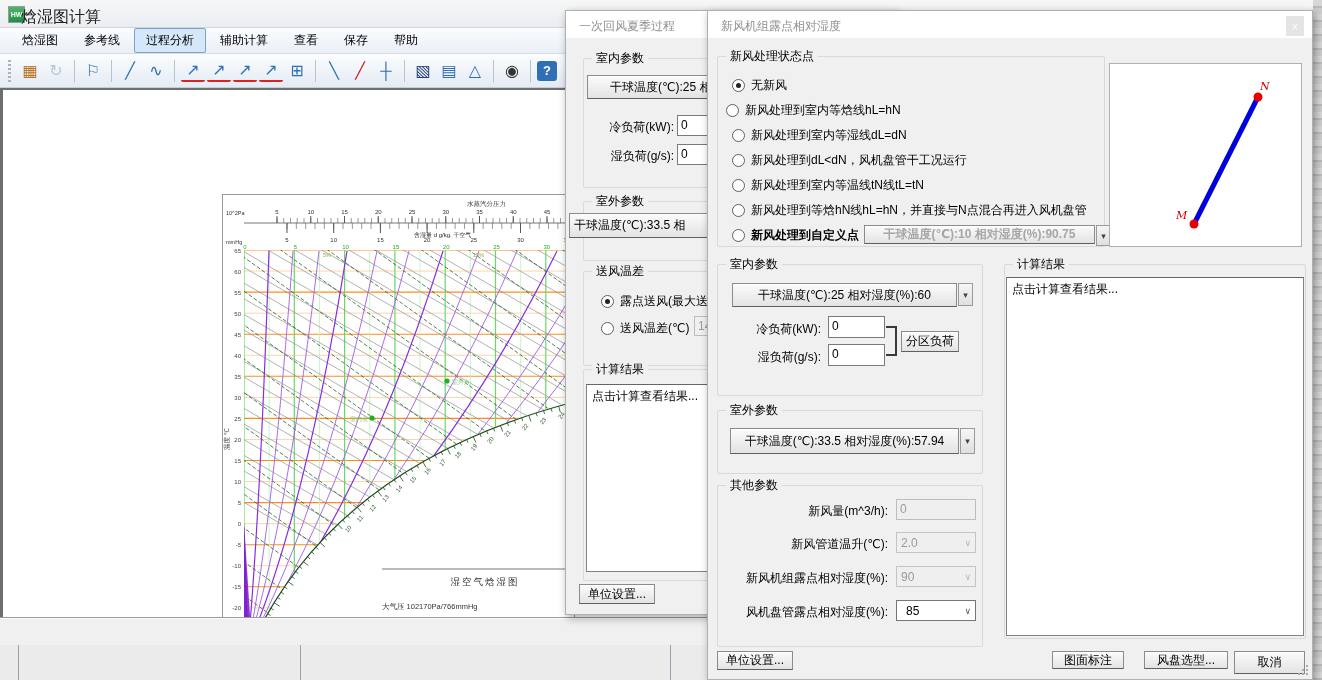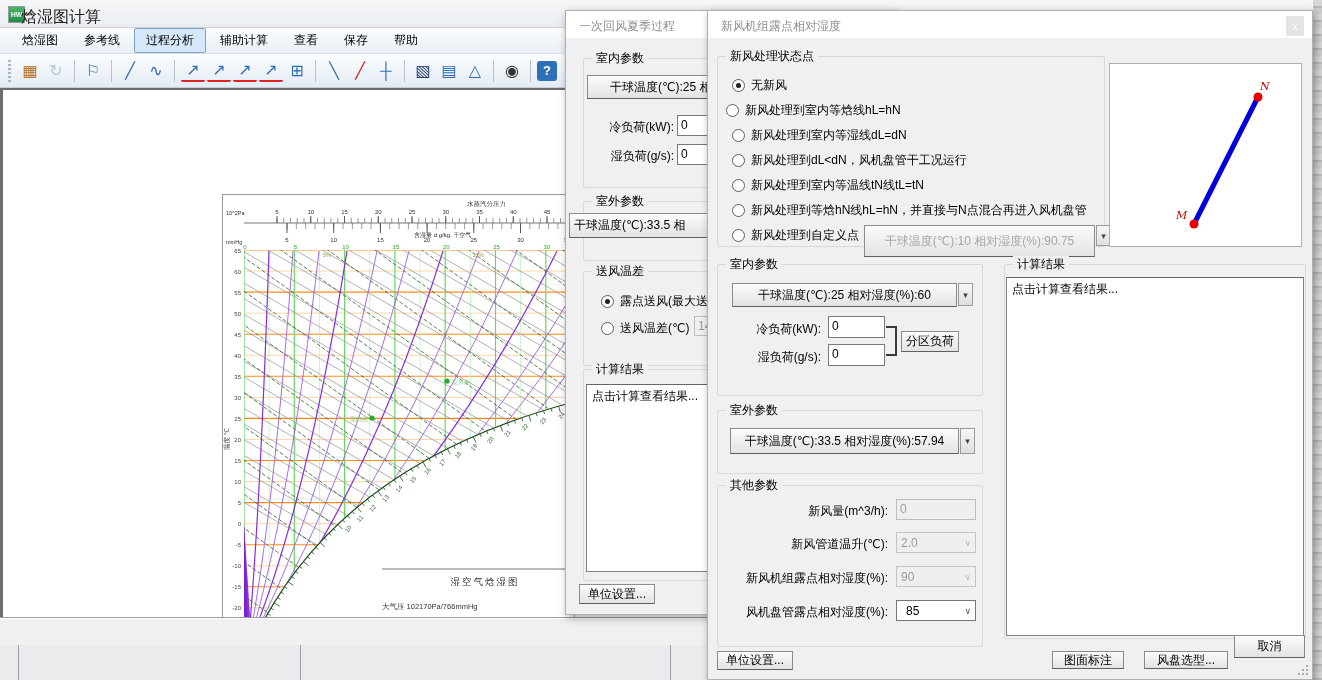--- a/index.html
+++ b/index.html
@@ -566,25 +566,25 @@
       <span>新风处理到dL&lt;dN，风机盘管干工况运行</span>
     </div>
     <div class="radio-row" style="left:14px; top:119px;">
       <span class="rcirc"></span>
       <span>新风处理到室内等温线tN线tL=tN</span>
     </div>
     <div class="radio-row" style="left:14px; top:144px;">
       <span class="rcirc"></span>
       <span>新风处理到等焓hN线hL=hN，并直接与N点混合再进入风机盘管</span>
     </div>
-    <div class="radio-row" style="left:14px; top:169px;">
+    <div class="radio-row" style="left:14px; top:169px;font-weight:bold;">
       <span class="rcirc"></span>
       <span>新风处理到自定义点</span>
     </div>
-    <div class="xbtn gray" style="left:146px; top:168px; width:231px; height:32px;">干球温度(℃):10 相对湿度(%):90.75</div>
+    <div class="xbtn gray" style="left:146px; top:168px; width:231px; height:19px;font-weight:bold;">干球温度(℃):10 相对湿度(%):90.75</div>
     <div class="arrowcell" style="left:378px; top:168px; width:15px; height:21px;">▾</div>
   </div>
 
   <div id="mn-preview">
     <svg width="193" height="184">
       <line x1="84" y1="160" x2="148" y2="33" stroke="#0000dd" stroke-width="5"></line>
       <circle cx="148" cy="33" r="4.5" fill="#e80000"></circle>
       <circle cx="84" cy="160" r="4.5" fill="#e80000"></circle>
       <text x="150" y="26" fill="#cc0000" font-size="11" font-style="italic" font-family="DejaVu Serif, serif">N</text>
       <text x="66" y="155" fill="#cc0000" font-size="11" font-style="italic" font-family="DejaVu Serif, serif">M</text>
@@ -632,15 +632,15 @@
     <div class="sel" style="left:178px; top:114px; width:80px; height:21px;padding-left:9px;">
       <span>85</span>
         <span class="sarrow">∨</span>
     </div>
   </div>
 
   <div class="xbtn" style="left:9px;   top:640px; width:76px; height:19px;">单位设置...</div>
   <div class="xbtn" style="left:250px; top:672px; width:82px; height:18px;">计算</div>
   <div class="xbtn" style="left:344px; top:640px; width:72px; height:18px;">图面标注</div>
   <div class="xbtn" style="left:436px; top:640px; width:84px; height:18px;">风盘选型...</div>
-  <div class="xbtn" style="left:526px; top:624px; width:71px; height:23px;">取消</div>
+  <div class="xbtn" style="left:526px; top:640px; width:71px; height:23px;">取消</div>
   <div id="resize-grip"></div>
 </div>
 
 </body></html>

